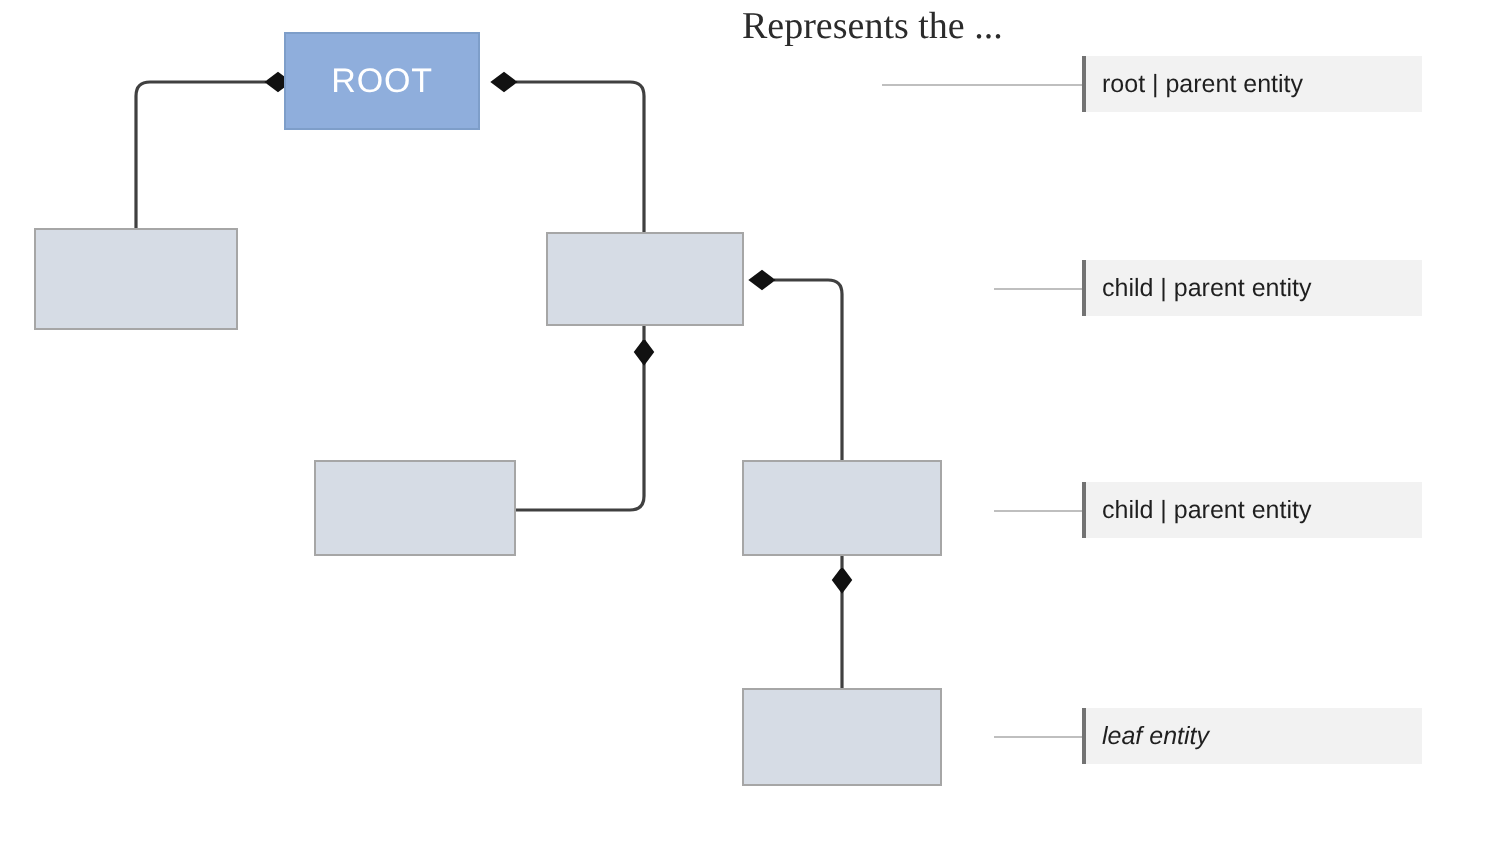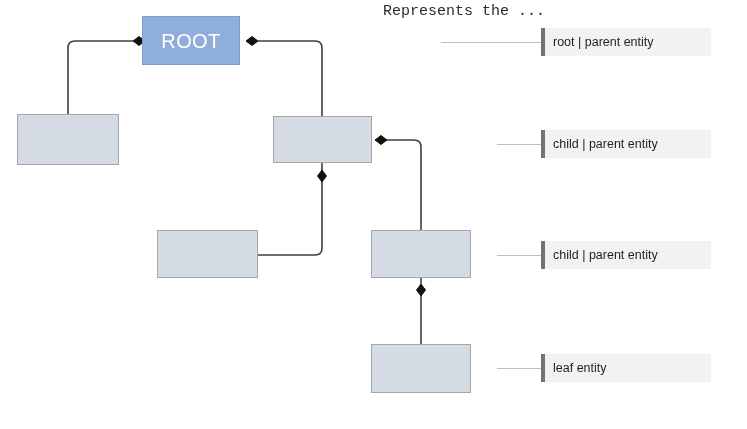--- a/index.html
+++ b/index.html
@@ -30,21 +30,21 @@
     background: #8faedc;
     border: 1px solid #7e9ec9;
   }
   .node-label {
     position: absolute;
     left: 0;
     right: 0;
     top: 50%;
     transform: translateY(-50%);
     text-align: center;
-    font-size: 20px;
+    font-size: 17px;
     color: #ffffff;
     letter-spacing: 0.4px;
     font-family: "Liberation Sans", sans-serif;
   }
   
   #links {
     position: absolute;
     left: 0;
     top: 0;
     width: 747px;
@@ -57,35 +57,35 @@
     stroke-width: 1.6;
   }
   #links polygon.diamond {
     fill: #111111;
     stroke: #111111;
     stroke-width: 1;
   }
   
   .legend-title {
     position: absolute;
-    left: 383px;
+    left: 371px;
     top: 3px;
-    font-size: 15px;
+    font-size: 19px;
     color: #2b2b2b;
-    font-family: Liberation Mono, monospace;
+    font-family: Liberation Serif, serif;
     white-space: nowrap;
     z-index: 4;
   }
   .legend-row {
     position: absolute;
     left: 541px;
     width: 170px;
     height: 28px;
     background: #f2f2f2;
-    border-left: 4px solid #737373;
+    border-left: 2px solid #737373;
     box-sizing: border-box;
     display: flex;
     align-items: center;
     z-index: 4;
   }
   .legend-text {
     padding-left: 8px;
     font-size: 12.5px;
     color: #1f1f1f;
     white-space: nowrap;
@@ -157,18 +157,18 @@
 
   <div class="legend-row" style="top:28px;">
     <span class="legend-text">root  |  parent entity</span>
   </div>
   <div class="legend-row" style="top:130px;">
     <span class="legend-text">child  |  parent entity</span>
   </div>
   <div class="legend-row" style="top:241px;">
     <span class="legend-text">child  |  parent entity</span>
   </div>
-  <div class="legend-row" style="top:354px;">
+  <div class="legend-row" style="top:354px;font-style:italic;">
     <span class="legend-text">leaf entity</span>
   </div>
 
 
 </div>
 
 </body></html>

